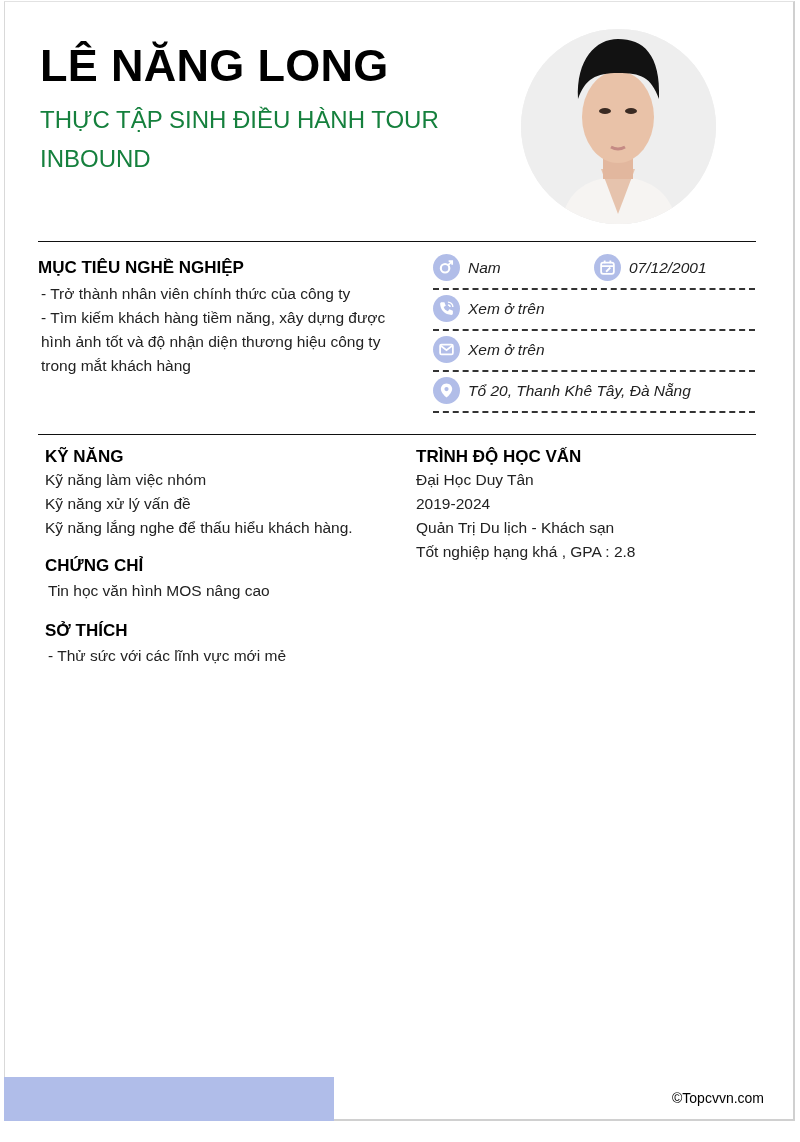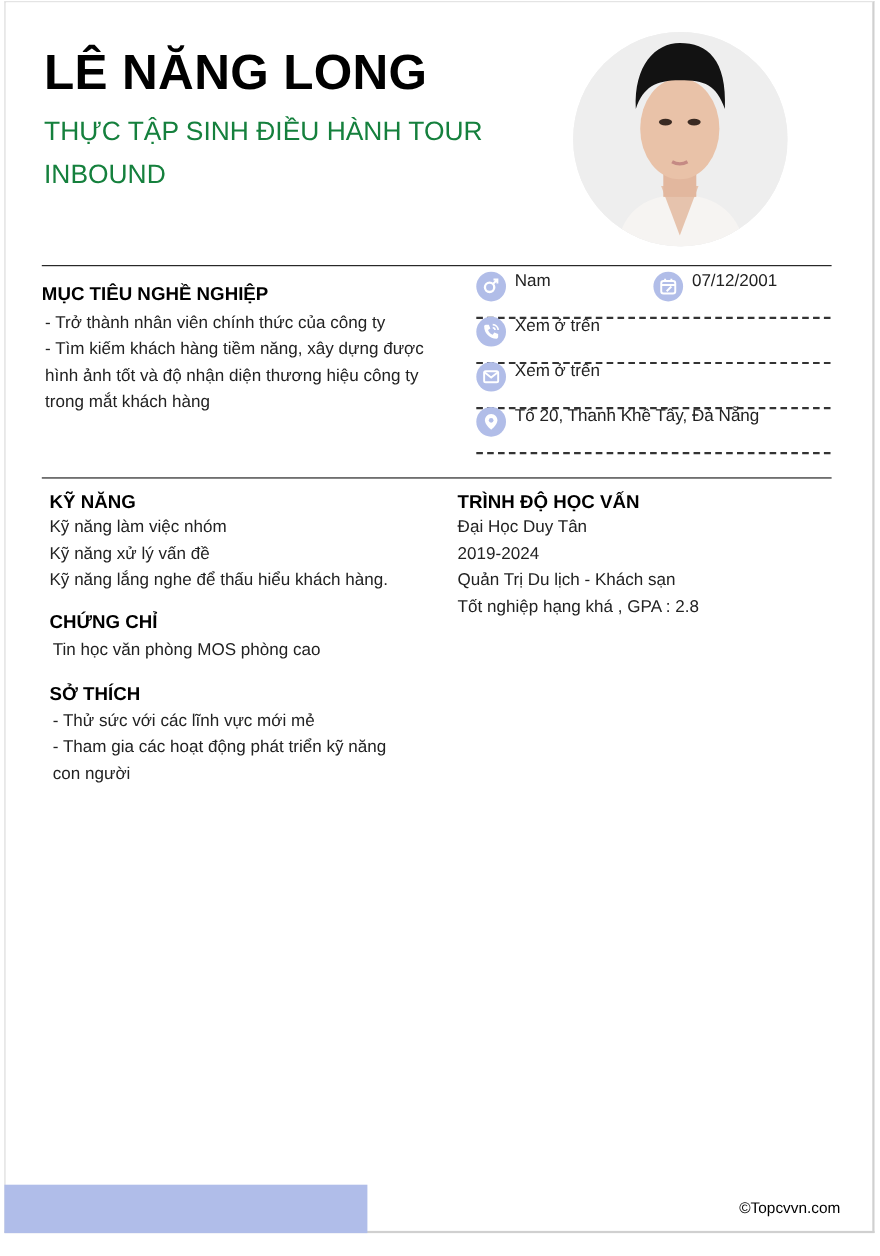--- a/index.html
+++ b/index.html
@@ -9,21 +9,21 @@
             background: #fff; border-left: 1px solid #d9d9d9; border-top: 1px solid #e2e2e2;
             border-right: 2px solid #d0d0d0; border-bottom: 2px solid #d0d0d0; box-sizing: border-box; }
     .abs { position: absolute; }
     .name { left: 40px; top: 40px; font-size: 45px; font-weight: bold; letter-spacing: 0.3px; color: #000; white-space: nowrap; }
     .title { left: 40px; top: 100px; width: 440px; font-size: 24px; line-height: 39px; color: #15803d; }
     .avatar { left: 521px; top: 29px; width: 195px; height: 195px; border-radius: 50%; overflow: hidden; background: #efefef; }
     .rule { height: 1px; background: #111; }
     .h { font-size: 17px; font-weight: bold; color: #000; white-space: nowrap; }
     .txt { font-size: 15.5px; line-height: 24px; color: #222; }
     .txt div { white-space: normal; }
-    .info-row { position: absolute; height: 41px; display: flex; align-items: flex-start; font-size: 15.5px; color: #222; }
+    .info-row { position: absolute; height: 41px; display: flex; align-items: center; font-size: 15.5px; color: #222; font-style: italic; }
     .info-row .ico { width: 27px; height: 27px; border-radius: 50%; background: #b1bde8; margin-right: 8px; flex: 0 0 auto; display:flex; align-items:center; justify-content:center; }
     .dash { position: absolute; height: 0; border-top: 2px dashed #333; }
     .footer-bar { left: 4px; top: 1077px; width: 330px; height: 44px; background: #b0bde9; }
     .copyright { left: 672px; top: 1090px; font-size: 14px; color: #000000; }
   </style>
 </head>
 <body>
 
 <div class="page"></div>
 
@@ -108,27 +108,26 @@
 
 <div class="abs h" style="left:45px; top:447px;">KỸ NĂNG</div>
 <div class="abs txt" style="left:45px; top:468px; width:350px;">
   <div>Kỹ năng làm việc nhóm</div>
   <div>Kỹ năng xử lý vấn đề</div>
   <div>Kỹ năng lắng nghe để thấu hiểu khách hàng.</div>
 </div>
 
 <div class="abs h" style="left:45px; top:556px;">CHỨNG CHỈ</div>
 <div class="abs txt" style="left:48px; top:579px; width:350px;">
-  <div>Tin học văn phòng MOS phòng cao</div>
+  <div>Tin học văn hình MOS nâng cao</div>
 </div>
 
 <div class="abs h" style="left:45px; top:621px;">SỞ THÍCH</div>
 <div class="abs txt" style="left:48px; top:644px; width:330px;">
   <div>- Thử sức với các lĩnh vực mới mẻ</div>
-  <div>- Tham gia các hoạt động phát triển kỹ năng con người</div>
 </div>
 
 <div class="abs h" style="left:416px; top:447px;text-align:center;">TRÌNH ĐỘ HỌC VẤN</div>
 <div class="abs txt" style="left:416px; top:468px; width:340px;">
   <div>Đại Học Duy Tân</div>
   <div>2019-2024</div>
   <div>Quản Trị Du lịch - Khách sạn</div>
   <div>Tốt nghiệp hạng khá , GPA : 2.8</div>
 </div>
 

